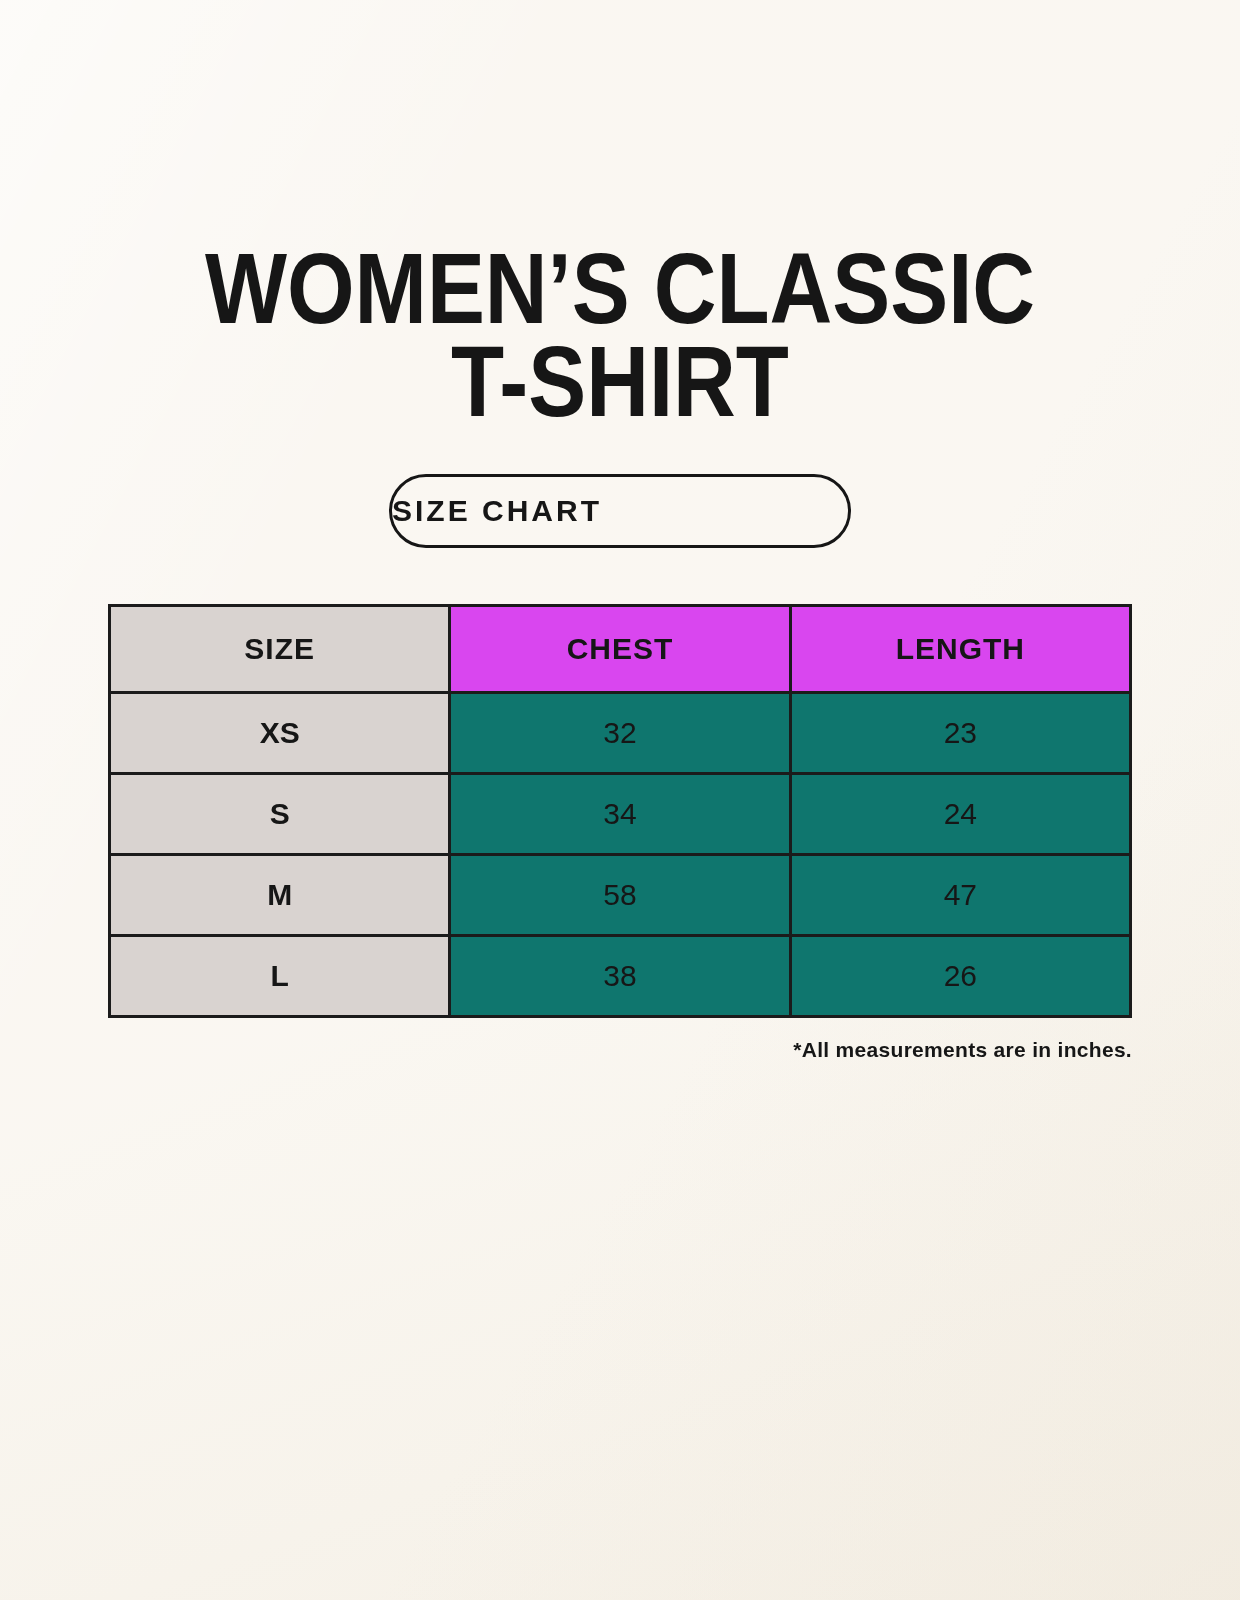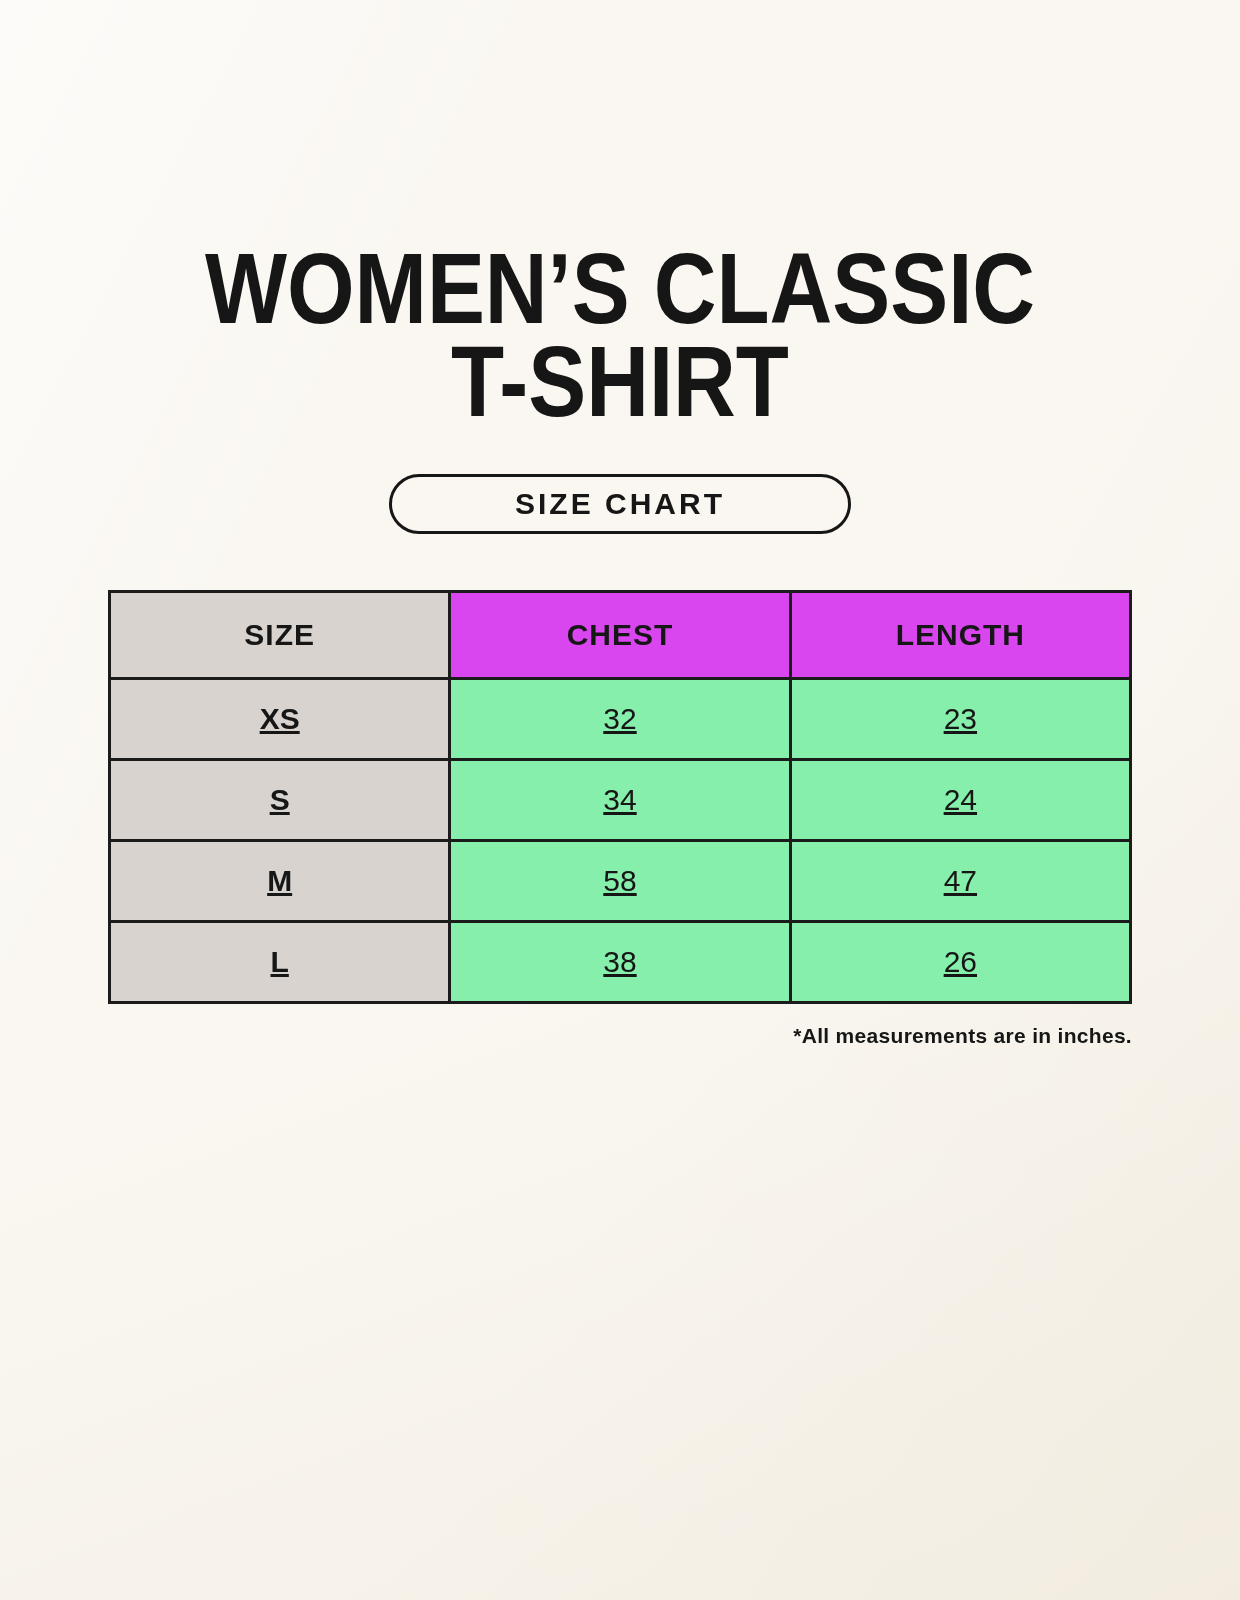--- a/index.html
+++ b/index.html
@@ -38,28 +38,27 @@
     transform: scaleX(0.86);
     transform-origin: 50% 50%;
     white-space: nowrap;
   }
   .title .line {
     display: block;
   }
   .badge {
     box-sizing: border-box;
     width: 462px;
-    height: 60px;
+    height: 74px;
     margin: 0 auto 56px auto;
     border: 3px solid #161616;
     border-radius: 39px;
     background: transparent;
     display: flex;
     align-items: center;
-    justify-content: center;
   }
   .badge-label {
     font-size: 30px;
     font-weight: 600;
     letter-spacing: 3px;
   }
   table.size-table {
     width: 1024px;
     border-collapse: collapse;
     table-layout: fixed;
@@ -78,28 +77,27 @@
     letter-spacing: 1px;
   }
   th.col-size-hdr {
     background: #d9d3d0;
   }
   th.col-measure-hdr {
     background: #d946ef;
   }
   table.size-table tbody tr {
     height: 81px;
-    text-decoration: underline;
   }
   table.size-table tbody th {
     background: #d9d3d0;
     font-weight: 700;
   }
   table.size-table tbody td {
-    background: #86efac;
+    background: #0f766e;
     font-weight: 400;
   }
   .footnote {
     width: 1024px;
     margin: 20px auto 0 auto;
     text-align: right;
     font-size: 21px;
     font-weight: 600;
     letter-spacing: 0.3px;
   }

